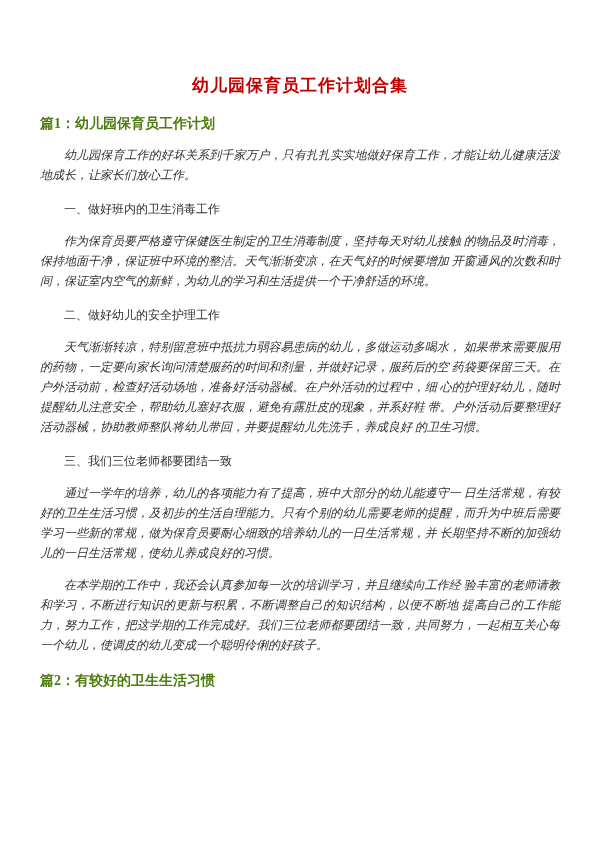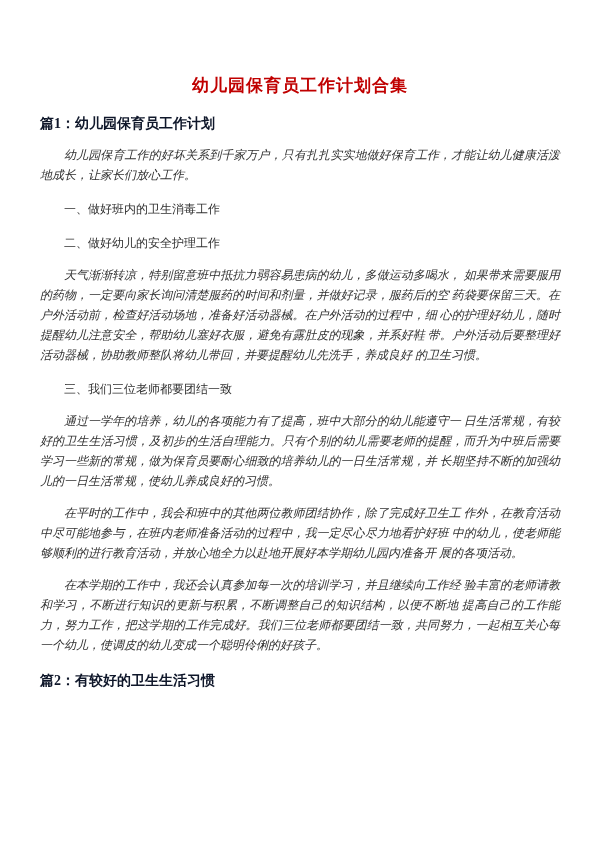--- a/index.html
+++ b/index.html
@@ -27,21 +27,21 @@
     font-weight: bold;
     text-align: center;
     color: #c00000;
     letter-spacing: 1px;
   }
   .part-heading {
     margin: 16px 0 8px 0;
     font-size: 14px;
     line-height: 19px;
     font-weight: bold;
-    color: #0f172a;
+    color: #4d7c0f;
   }
   .para {
     margin: 12px 0;
     font-size: 12px;
     line-height: 20px;
     color: #303030;
     text-indent: 2em;
     text-align: justify;
     font-style: italic;
   }
@@ -60,29 +60,29 @@
 <div class="page">
 
   <h1 class="doc-title">幼儿园保育员工作计划合集</h1>
 
   <h2 class="part-heading">篇1：幼儿园保育员工作计划</h2>
 
   <p class="para">幼儿园保育工作的好坏关系到千家万户，只有扎扎实实地做好保育工作，才能让幼儿健康活泼地成长，让家长们放心工作。</p>
 
   <p class="subheading">一、做好班内的卫生消毒工作</p>
 
+  <p class="para">作为保育员要严格遵守保健医生制定的卫生消毒制度，坚持每天对幼儿接触 的物品及时消毒，保持地面干净，保证班中环境的整洁。天气渐渐变凉，在天气好的时候要增加 开窗通风的次数和时间，保证室内空气的新鲜，为幼儿的学习和生活提供一个干净舒适的环境。</p>
 
   <p class="subheading">二、做好幼儿的安全护理工作</p>
 
   <p class="para">天气渐渐转凉，特别留意班中抵抗力弱容易患病的幼儿，多做运动多喝水， 如果带来需要服用的药物，一定要向家长询问清楚服药的时间和剂量，并做好记录，服药后的空 药袋要保留三天。在户外活动前，检查好活动场地，准备好活动器械。在户外活动的过程中，细 心的护理好幼儿，随时提醒幼儿注意安全，帮助幼儿塞好衣服，避免有露肚皮的现象，并系好鞋 带。户外活动后要整理好活动器械，协助教师整队将幼儿带回，并要提醒幼儿先洗手，养成良好 的卫生习惯。</p>
 
   <p class="subheading">三、我们三位老师都要团结一致</p>
 
   <p class="para">通过一学年的培养，幼儿的各项能力有了提高，班中大部分的幼儿能遵守一 日生活常规，有较好的卫生生活习惯，及初步的生活自理能力。只有个别的幼儿需要老师的提醒，而升为中班后需要学习一些新的常规，做为保育员要耐心细致的培养幼儿的一日生活常规，并 长期坚持不断的加强幼儿的一日生活常规，使幼儿养成良好的习惯。</p>
 
 
-  <p class="para">在平时的工作中，我会和班中的其他两位教师团结协作，除了完成好卫生工 作外，在教育活动中尽可能地参与，在班内老师准备活动的过程中，我一定尽心尽力地看护好班 中的幼儿，使老师能够顺利的进行教育活动，并放心地全力以赴地开展好本学期幼儿园内准备开 展的各项活动。</p>
 
   <p class="para">在本学期的工作中，我还会认真参加每一次的培训学习，并且继续向工作经 验丰富的老师请教和学习，不断进行知识的更新与积累，不断调整自己的知识结构，以便不断地 提高自己的工作能力，努力工作，把这学期的工作完成好。我们三位老师都要团结一致，共同努力，一起相互关心每一个幼儿，使调皮的幼儿变成一个聪明伶俐的好孩子。</p>
 
   <h2 class="part-heading">篇2：有较好的卫生生活习惯</h2>
 
 </div>
 
 </body></html>

